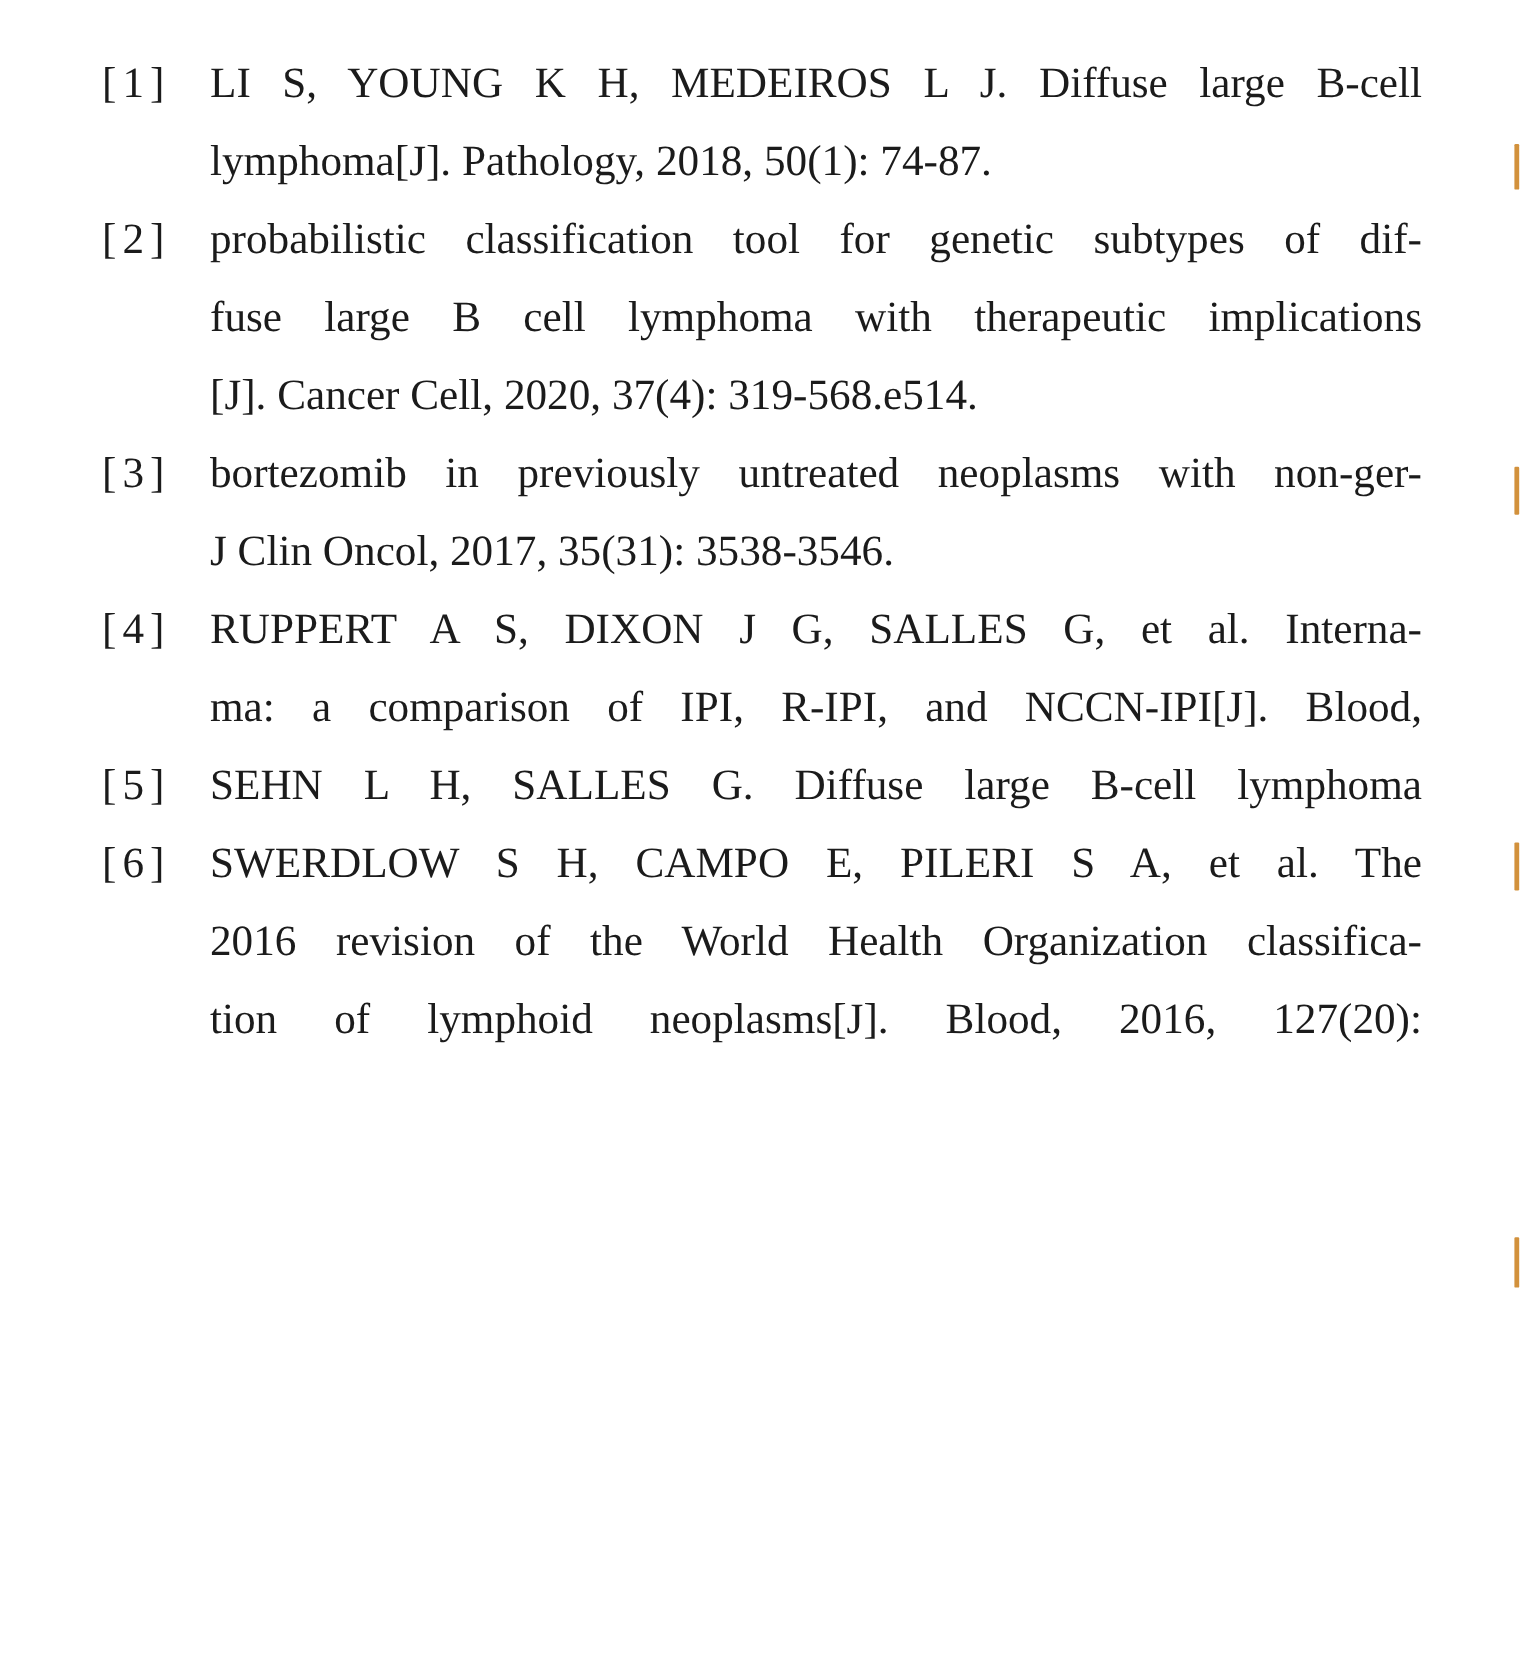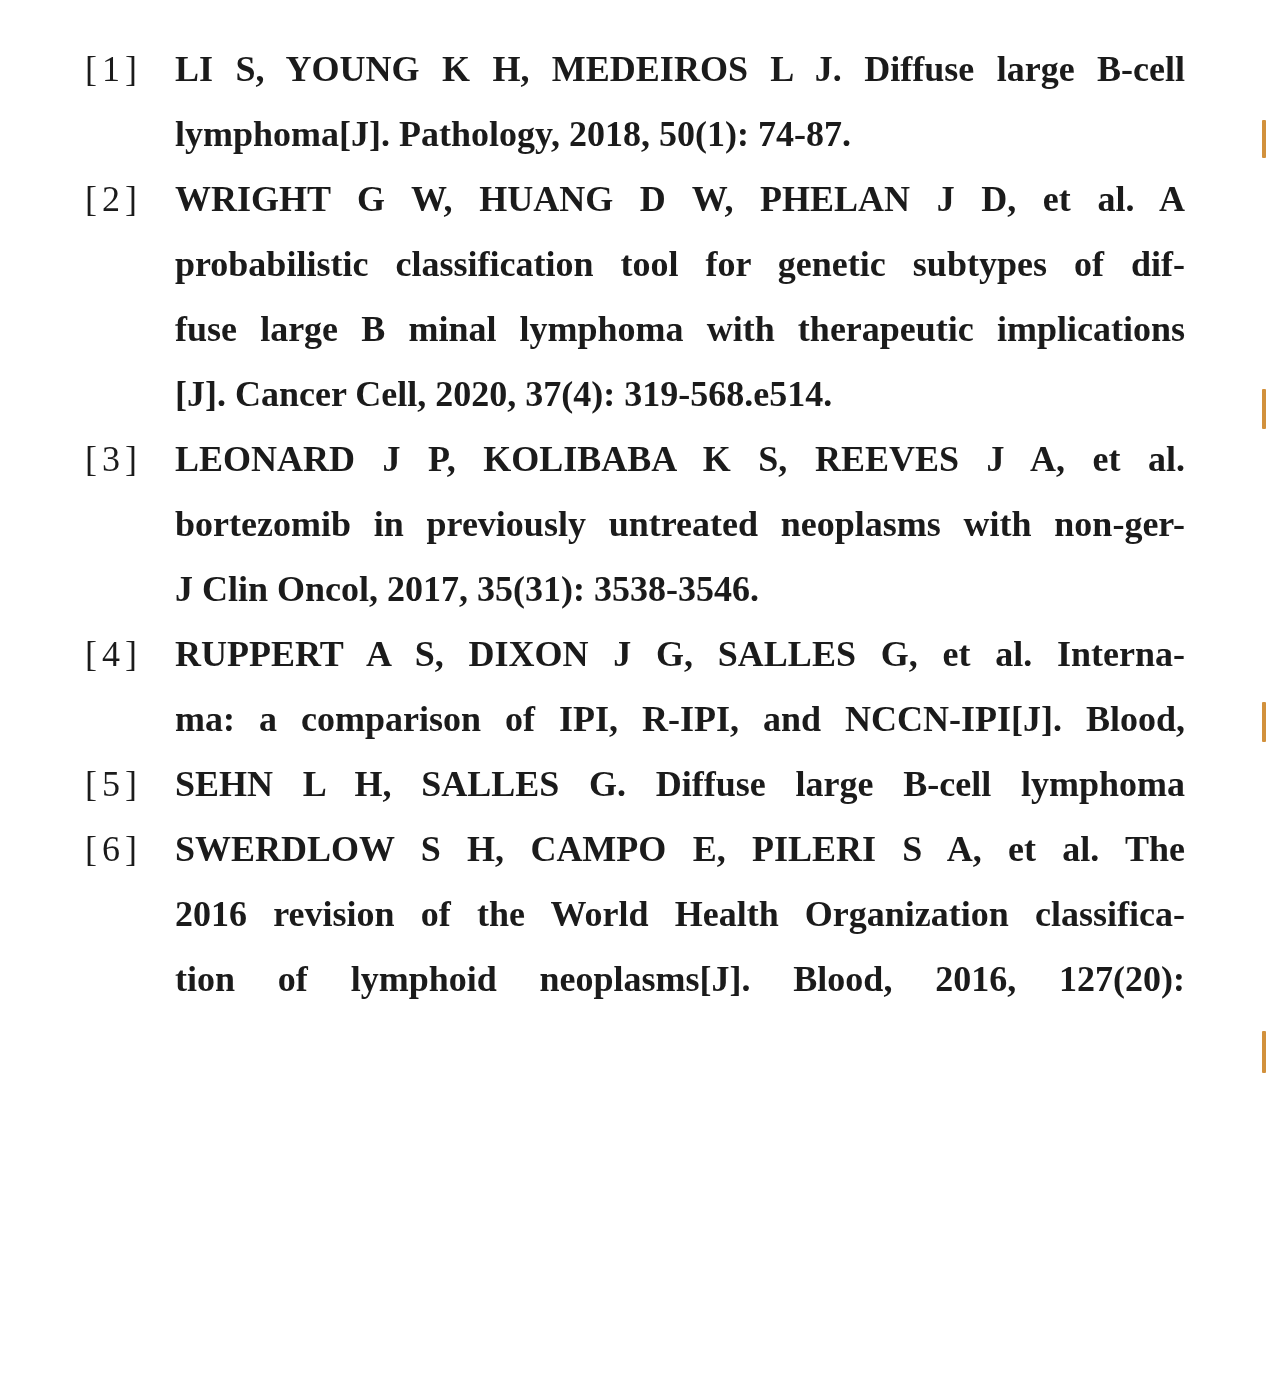--- a/index.html
+++ b/index.html
@@ -35,21 +35,20 @@
     white-space: nowrap;
   }
   .body {
     flex: 0 0 1010px;
     width: 1010px;
   }
   .line {
     height: 65px;
     line-height: 65px;
     text-align: left;
-    font-weight: bold;
   }
   .line.just {
     text-align: justify;
     text-align-last: justify;
   }
   .change-bar {
     position: absolute;
     width: 4px;
     border-radius: 1px;
   }
@@ -62,30 +61,28 @@
       <div class="ref">
         <div class="num">[1]</div>
         <div class="body">
           <div class="line just">LI S, YOUNG K H, MEDEIROS L J. Diffuse large B-cell</div>
           <div class="line">lymphoma[J]. Pathology, 2018, 50(1): 74-87.</div>
         </div>
       </div>
       <div class="ref">
         <div class="num">[2]</div>
         <div class="body">
-          <div class="line just">WRIGHT G W, HUANG D W, PHELAN J D, et al. A</div>
           <div class="line just">probabilistic classification tool for genetic subtypes of dif-</div>
-          <div class="line just">fuse large B minal lymphoma with therapeutic implications</div>
+          <div class="line just">fuse large B cell lymphoma with therapeutic implications</div>
           <div class="line">[J]. Cancer Cell, 2020, 37(4): 319-568.e514.</div>
         </div>
       </div>
       <div class="ref">
         <div class="num">[3]</div>
         <div class="body">
-          <div class="line just">LEONARD J P, KOLIBABA K S, REEVES J A, et al.</div>
           <div class="line just">bortezomib in previously untreated neoplasms with non-ger-</div>
           <div class="line">J Clin Oncol, 2017, 35(31): 3538-3546.</div>
         </div>
       </div>
       <div class="ref">
         <div class="num">[4]</div>
         <div class="body">
           <div class="line just">RUPPERT A S, DIXON J G, SALLES G, et al. Interna-</div>
           <div class="line just">ma: a comparison of IPI, R-IPI, and NCCN-IPI[J]. Blood,</div>
         </div>

